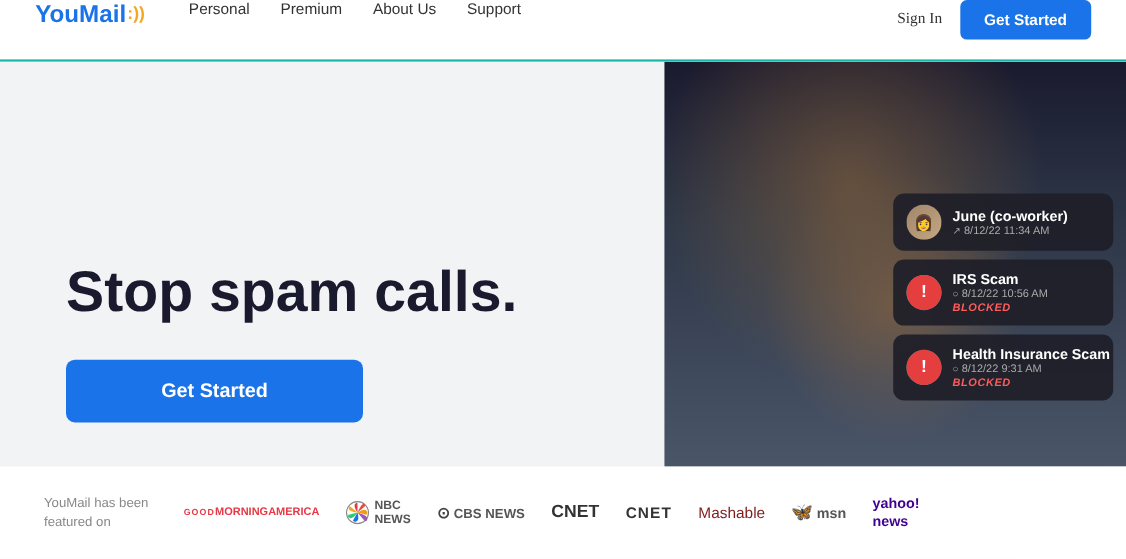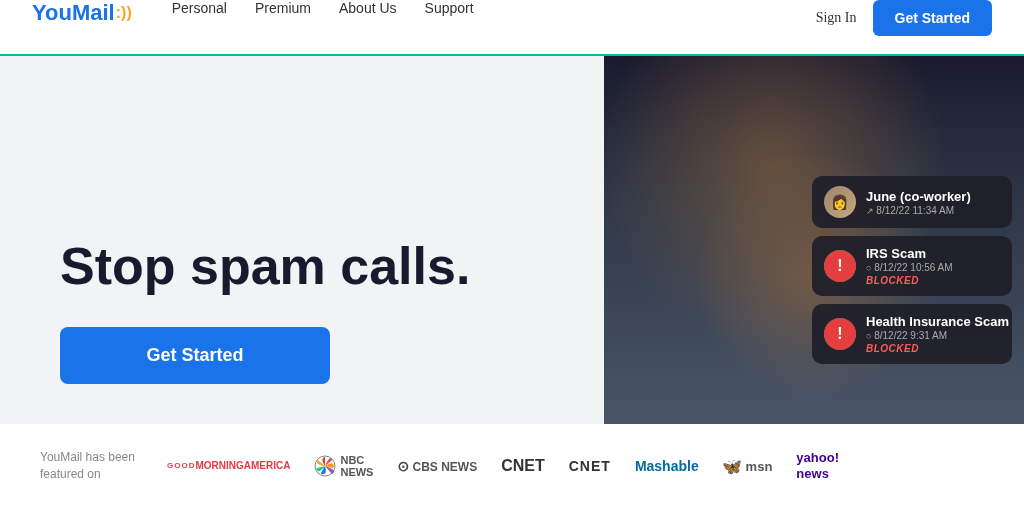--- a/index.html
+++ b/index.html
@@ -223,21 +223,21 @@
     }
     .media-logo {
       font-size: 13px;
       color: #666;
       font-weight: 700;
       white-space: nowrap;
     }
     .media-logo.cbs { font-size: 12px; color: #555; }
     .media-logo.cnet { font-size: 16px; font-weight: 900; color: #333; }
     .media-logo.slate { font-size: 14px; font-weight: 700; color: #333; letter-spacing: 1px; }
-    .media-logo.mashable { font-size: 14px; font-weight: 700; color: #0369a1; }
+    .media-logo.mashable { font-size: 14px; font-weight: 400; color: #7f1d1d; }
     .media-logo.msn { font-size: 13px; color: #555; }
     .media-logo.yahoo { font-size: 13px; font-weight: 700; color: #400090; }
 
     
     .nbc-logo {
       display: flex;
       align-items: center;
       gap: 4px;
       color: #555;
       font-size: 12px;

